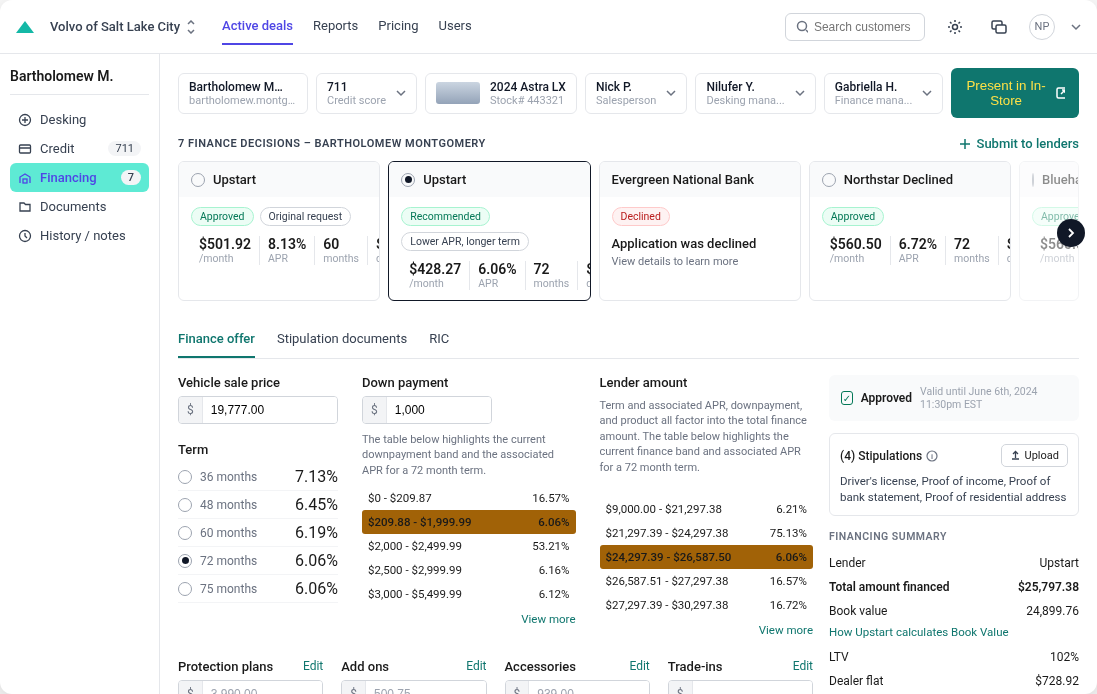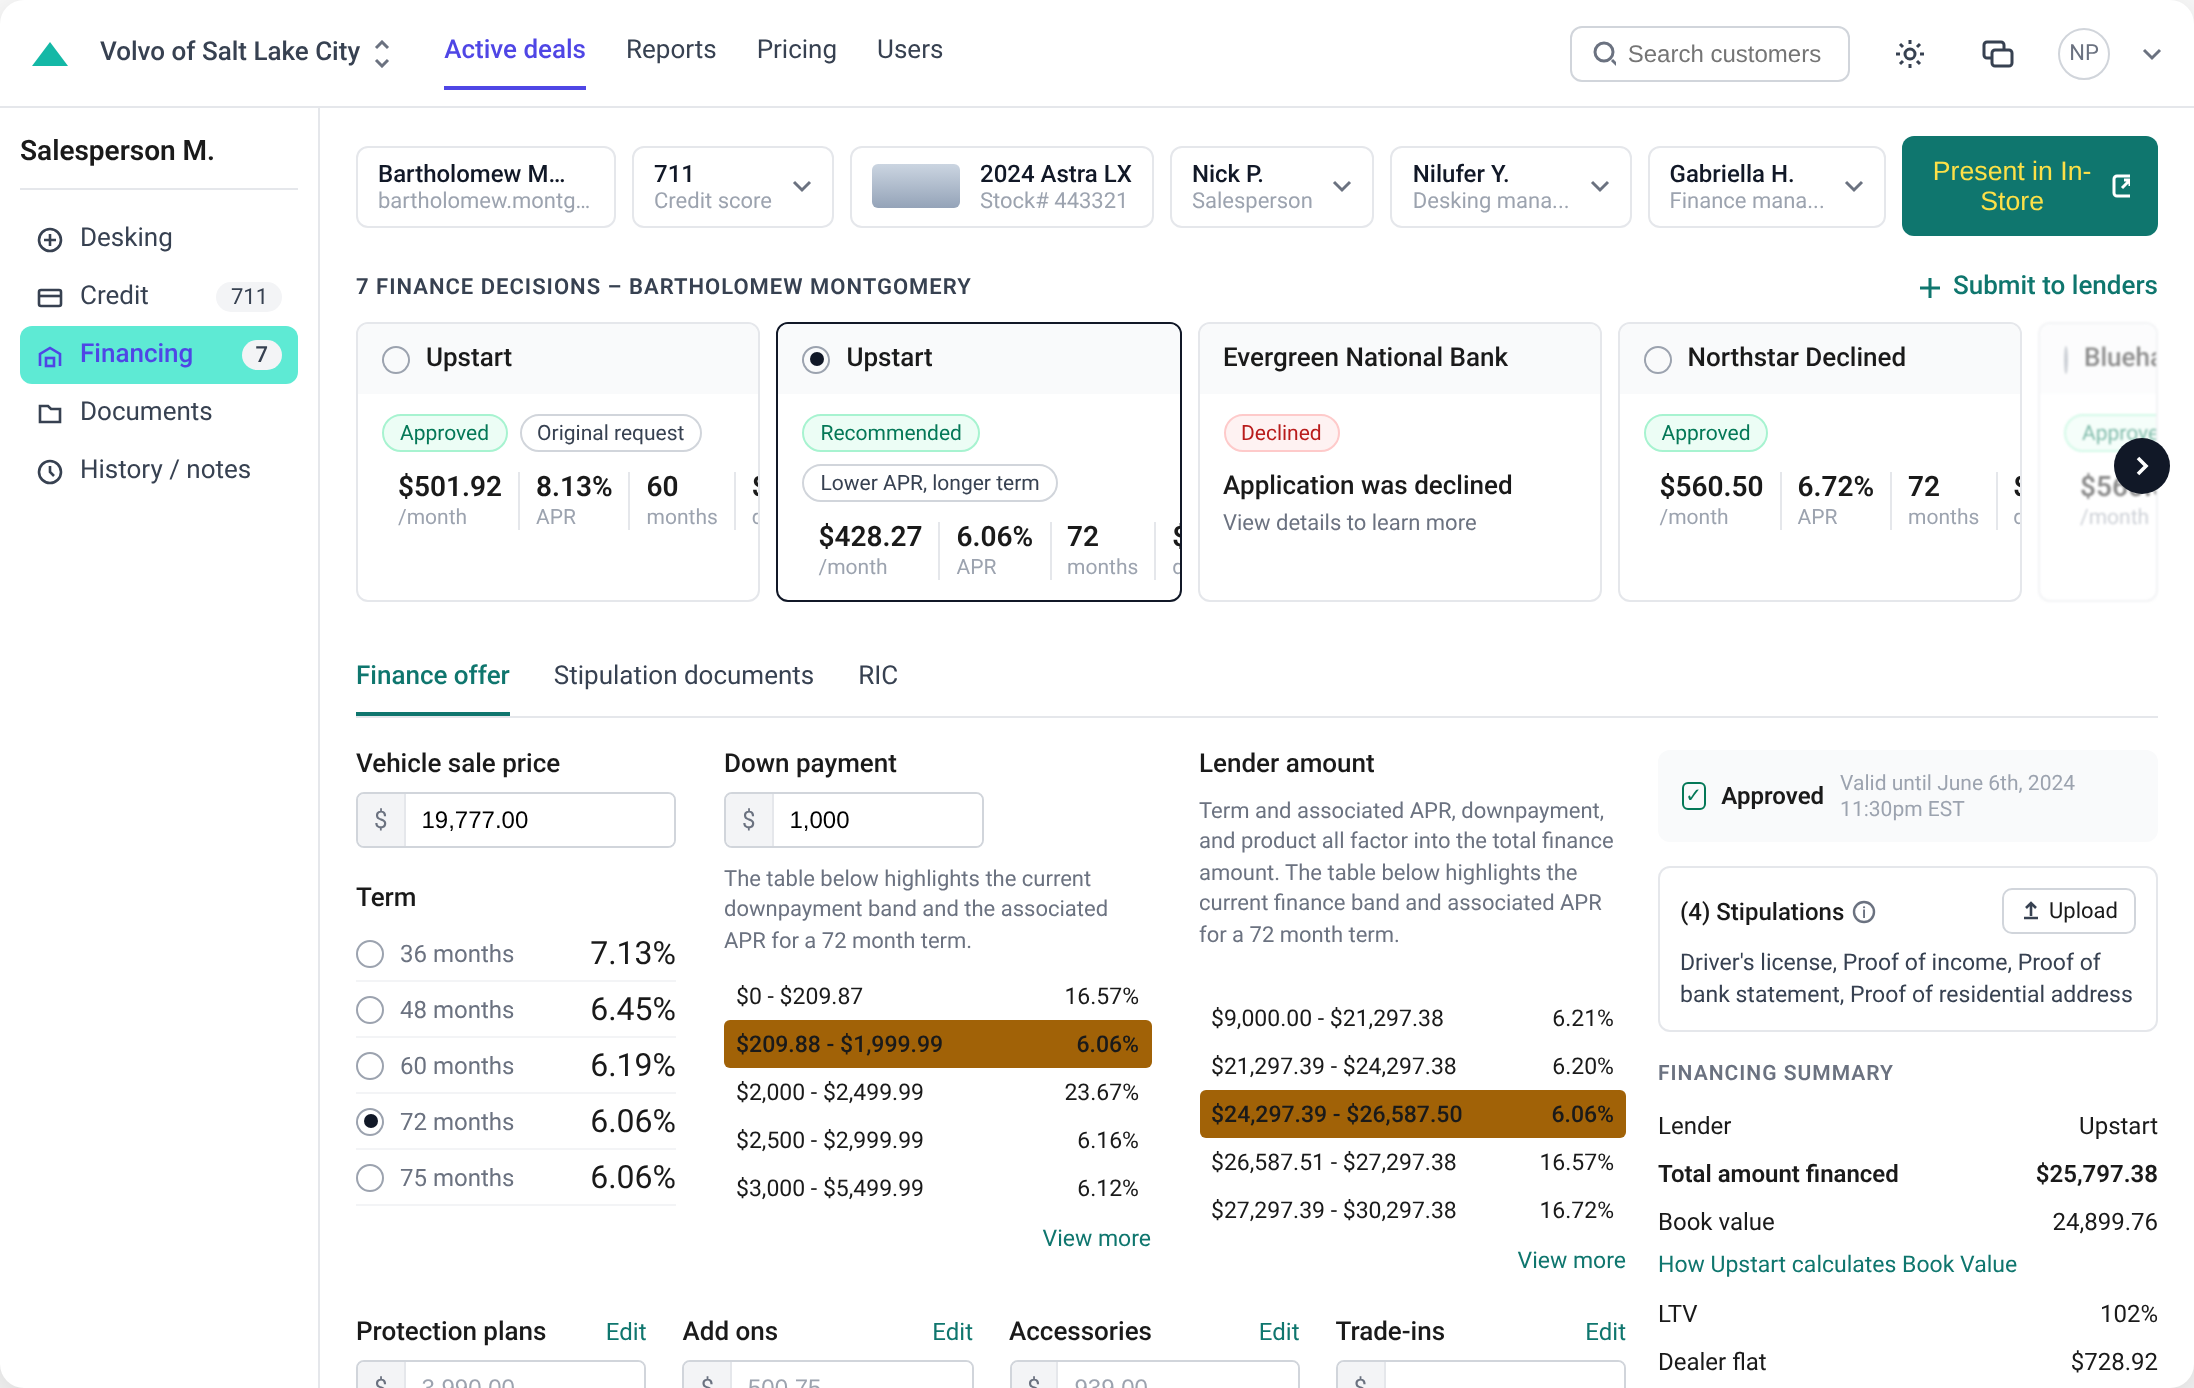--- a/index.html
+++ b/index.html
@@ -131,21 +131,21 @@
     </div>
     <div class="avatar">NP</div>
     <svg width="10" height="10">
         <path d="M1 3 L5 7 L9 3" stroke="#6b7280" fill="none" stroke-width="1.5"></path>
       </svg>
   </div>
 
   <div class="body">
 
     <div class="sidebar">
-      <div class="side-name">Salesperson M.</div>
+      <div class="side-name">Bartholomew M.</div>
       <div class="side-item">
         <svg width="14" height="14">
             <circle cx="7" cy="7" r="5.5" stroke="currentColor" fill="none" stroke-width="1.3"></circle>
             <path d="M4 7h6M7 4v6" stroke="currentColor" stroke-width="1.3"></path>
           </svg>
         <span>Desking</span>
       </div>
       <div class="side-item">
         <svg width="14" height="14">
             <rect x="1.5" y="3" width="11" height="8" rx="1" stroke="currentColor" fill="none" stroke-width="1.3"></rect>
@@ -434,21 +434,21 @@
                   <div class="band-row">
                     <span>$0 - $209.87</span>
                     <span>16.57%</span>
                   </div>
                   <div class="band-row hl">
                     <span>$209.88 - $1,999.99</span>
                     <span>6.06%</span>
                   </div>
                   <div class="band-row">
                     <span>$2,000 - $2,499.99</span>
-                    <span>23.67%</span>
+                    <span>53.21%</span>
                   </div>
                   <div class="band-row">
                     <span>$2,500 - $2,999.99</span>
                     <span>6.16%</span>
                   </div>
                   <div class="band-row">
                     <span>$3,000 - $5,499.99</span>
                     <span>6.12%</span>
                   </div>
                 </div>
@@ -458,21 +458,21 @@
             <div class="col">
               <div class="label">Lender amount</div>
               <div class="small-note">Term and associated APR, downpayment, and product all factor into the total finance amount. The table below highlights the current finance band and associated APR for a 72 month term.</div>
               <div class="band-table" style="margin-top:22px;" id="fin-bands">
                   <div class="band-row">
                     <span>$9,000.00 - $21,297.38</span>
                     <span>6.21%</span>
                   </div>
                   <div class="band-row">
                     <span>$21,297.39 - $24,297.38</span>
-                    <span>6.20%</span>
+                    <span>75.13%</span>
                   </div>
                   <div class="band-row hl">
                     <span>$24,297.39 - $26,587.50</span>
                     <span>6.06%</span>
                   </div>
                   <div class="band-row">
                     <span>$26,587.51 - $27,297.38</span>
                     <span>16.57%</span>
                   </div>
                   <div class="band-row">

